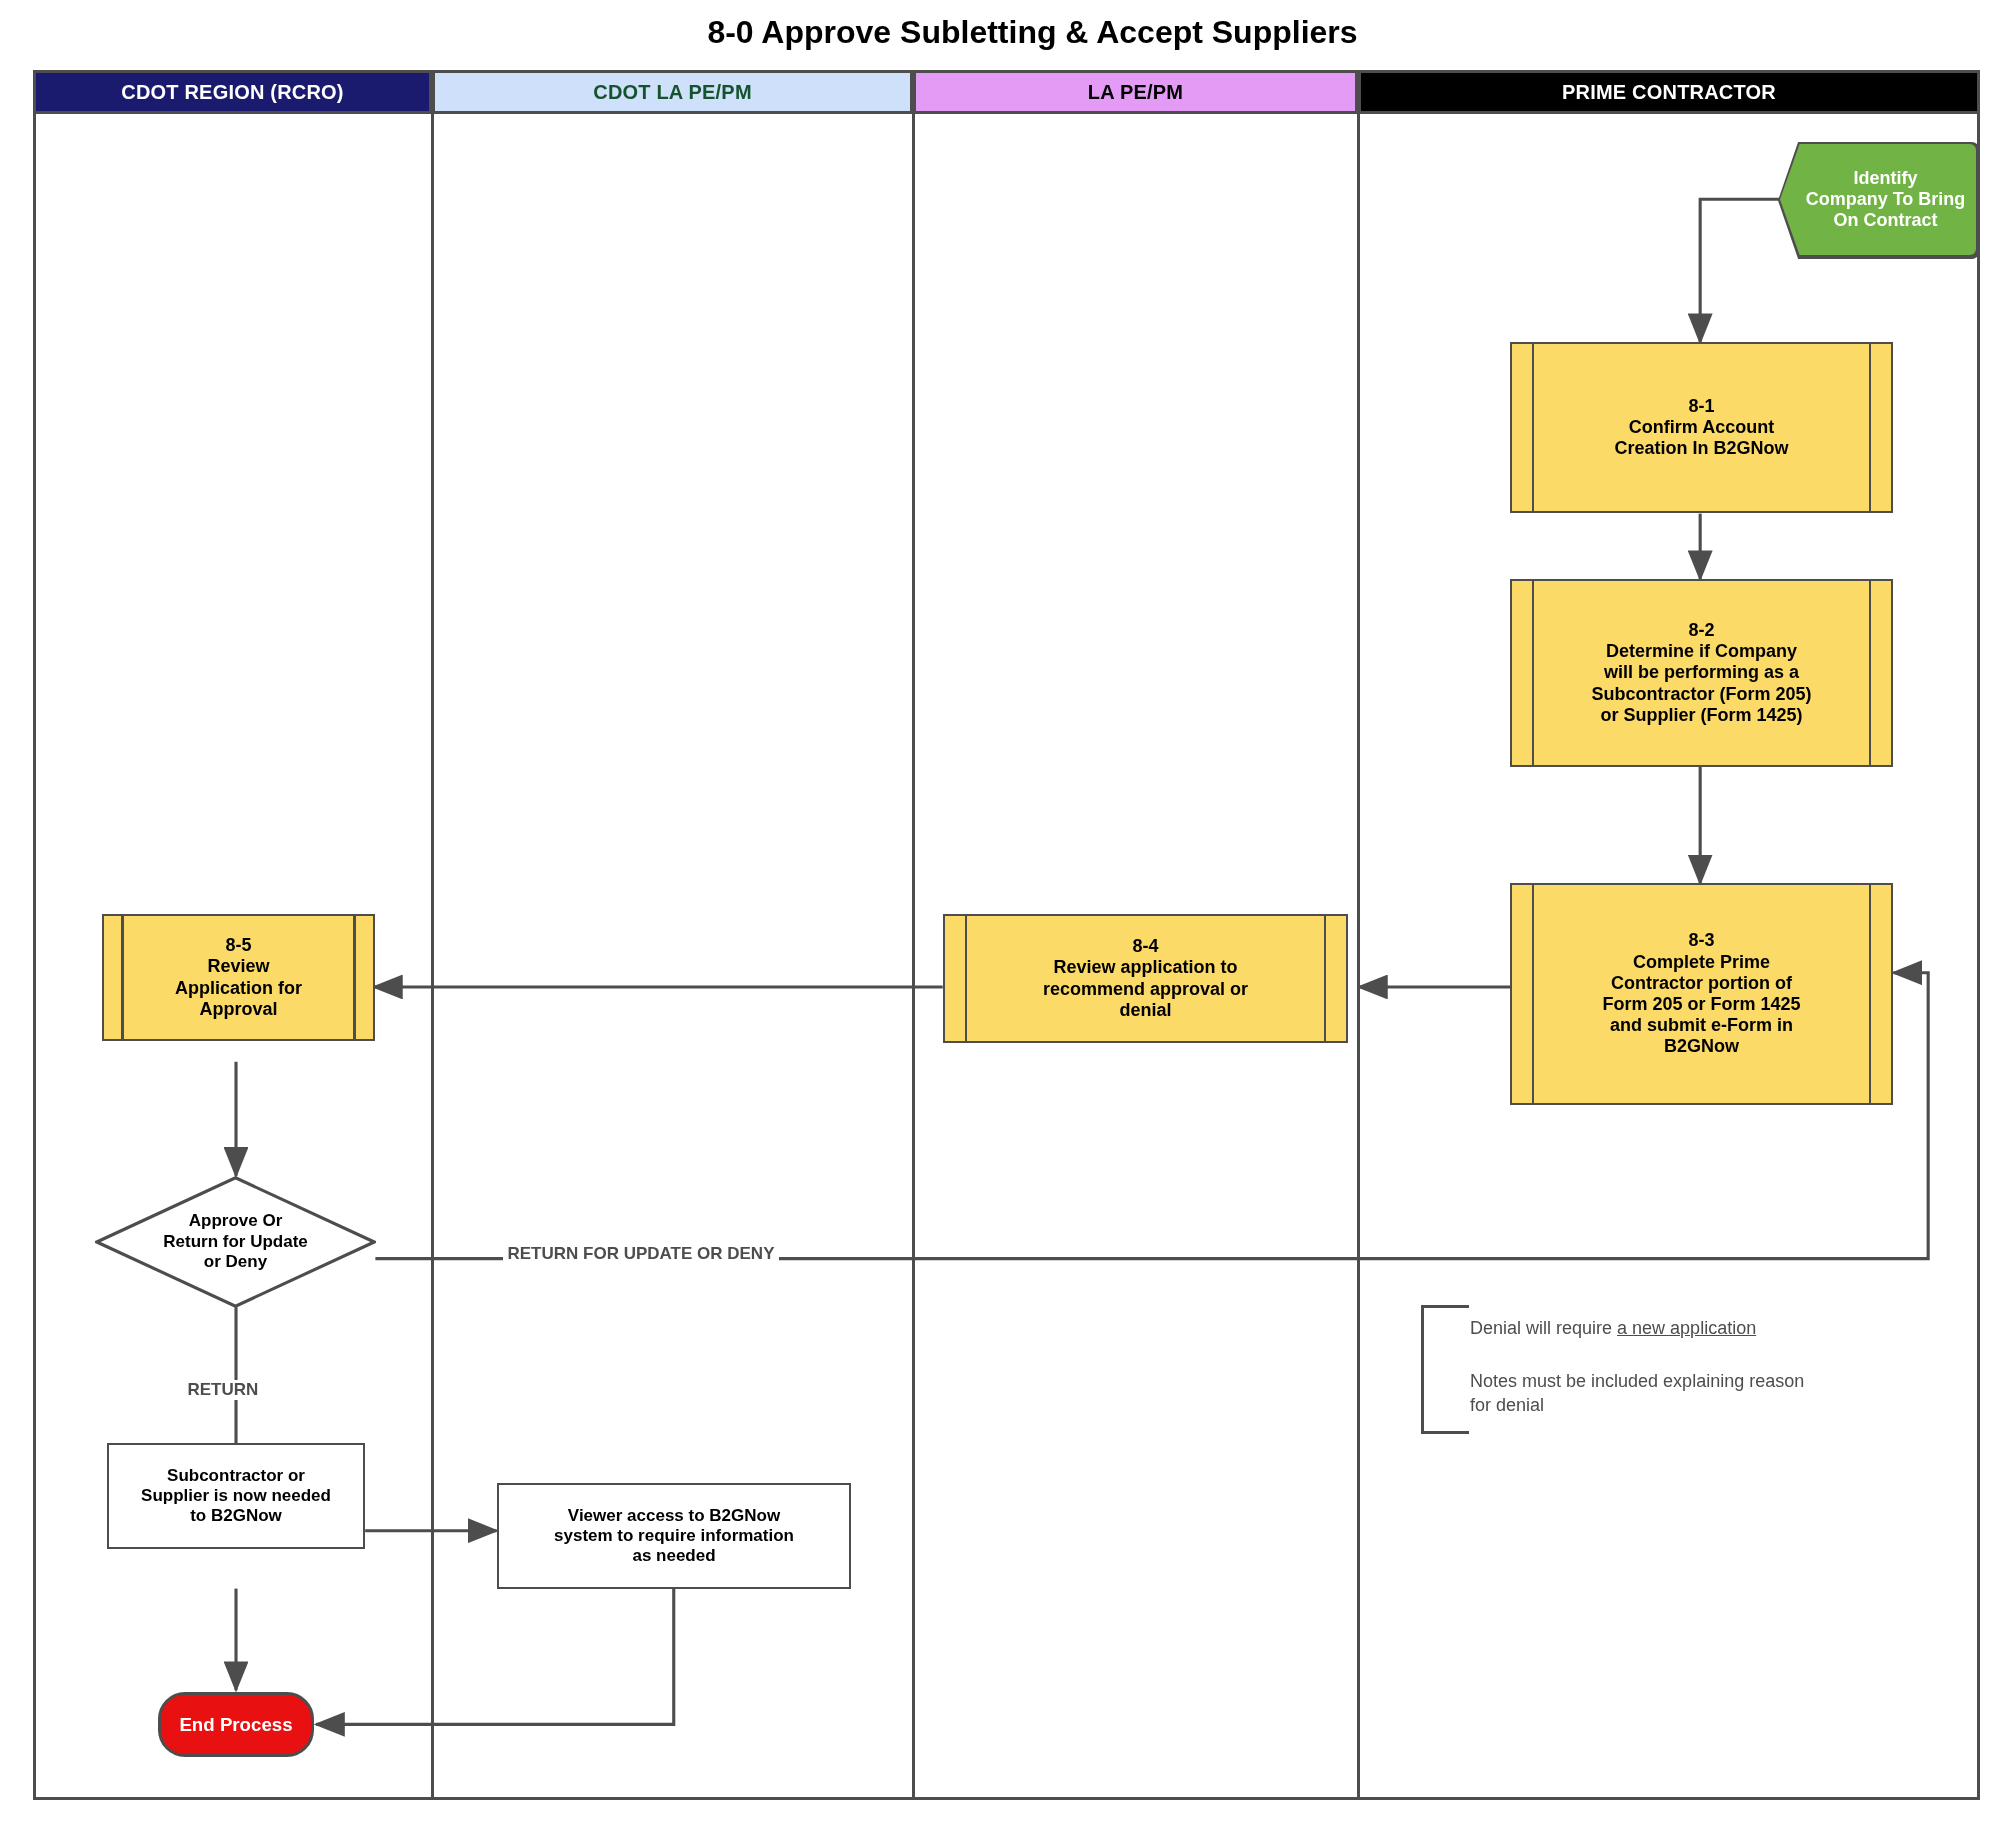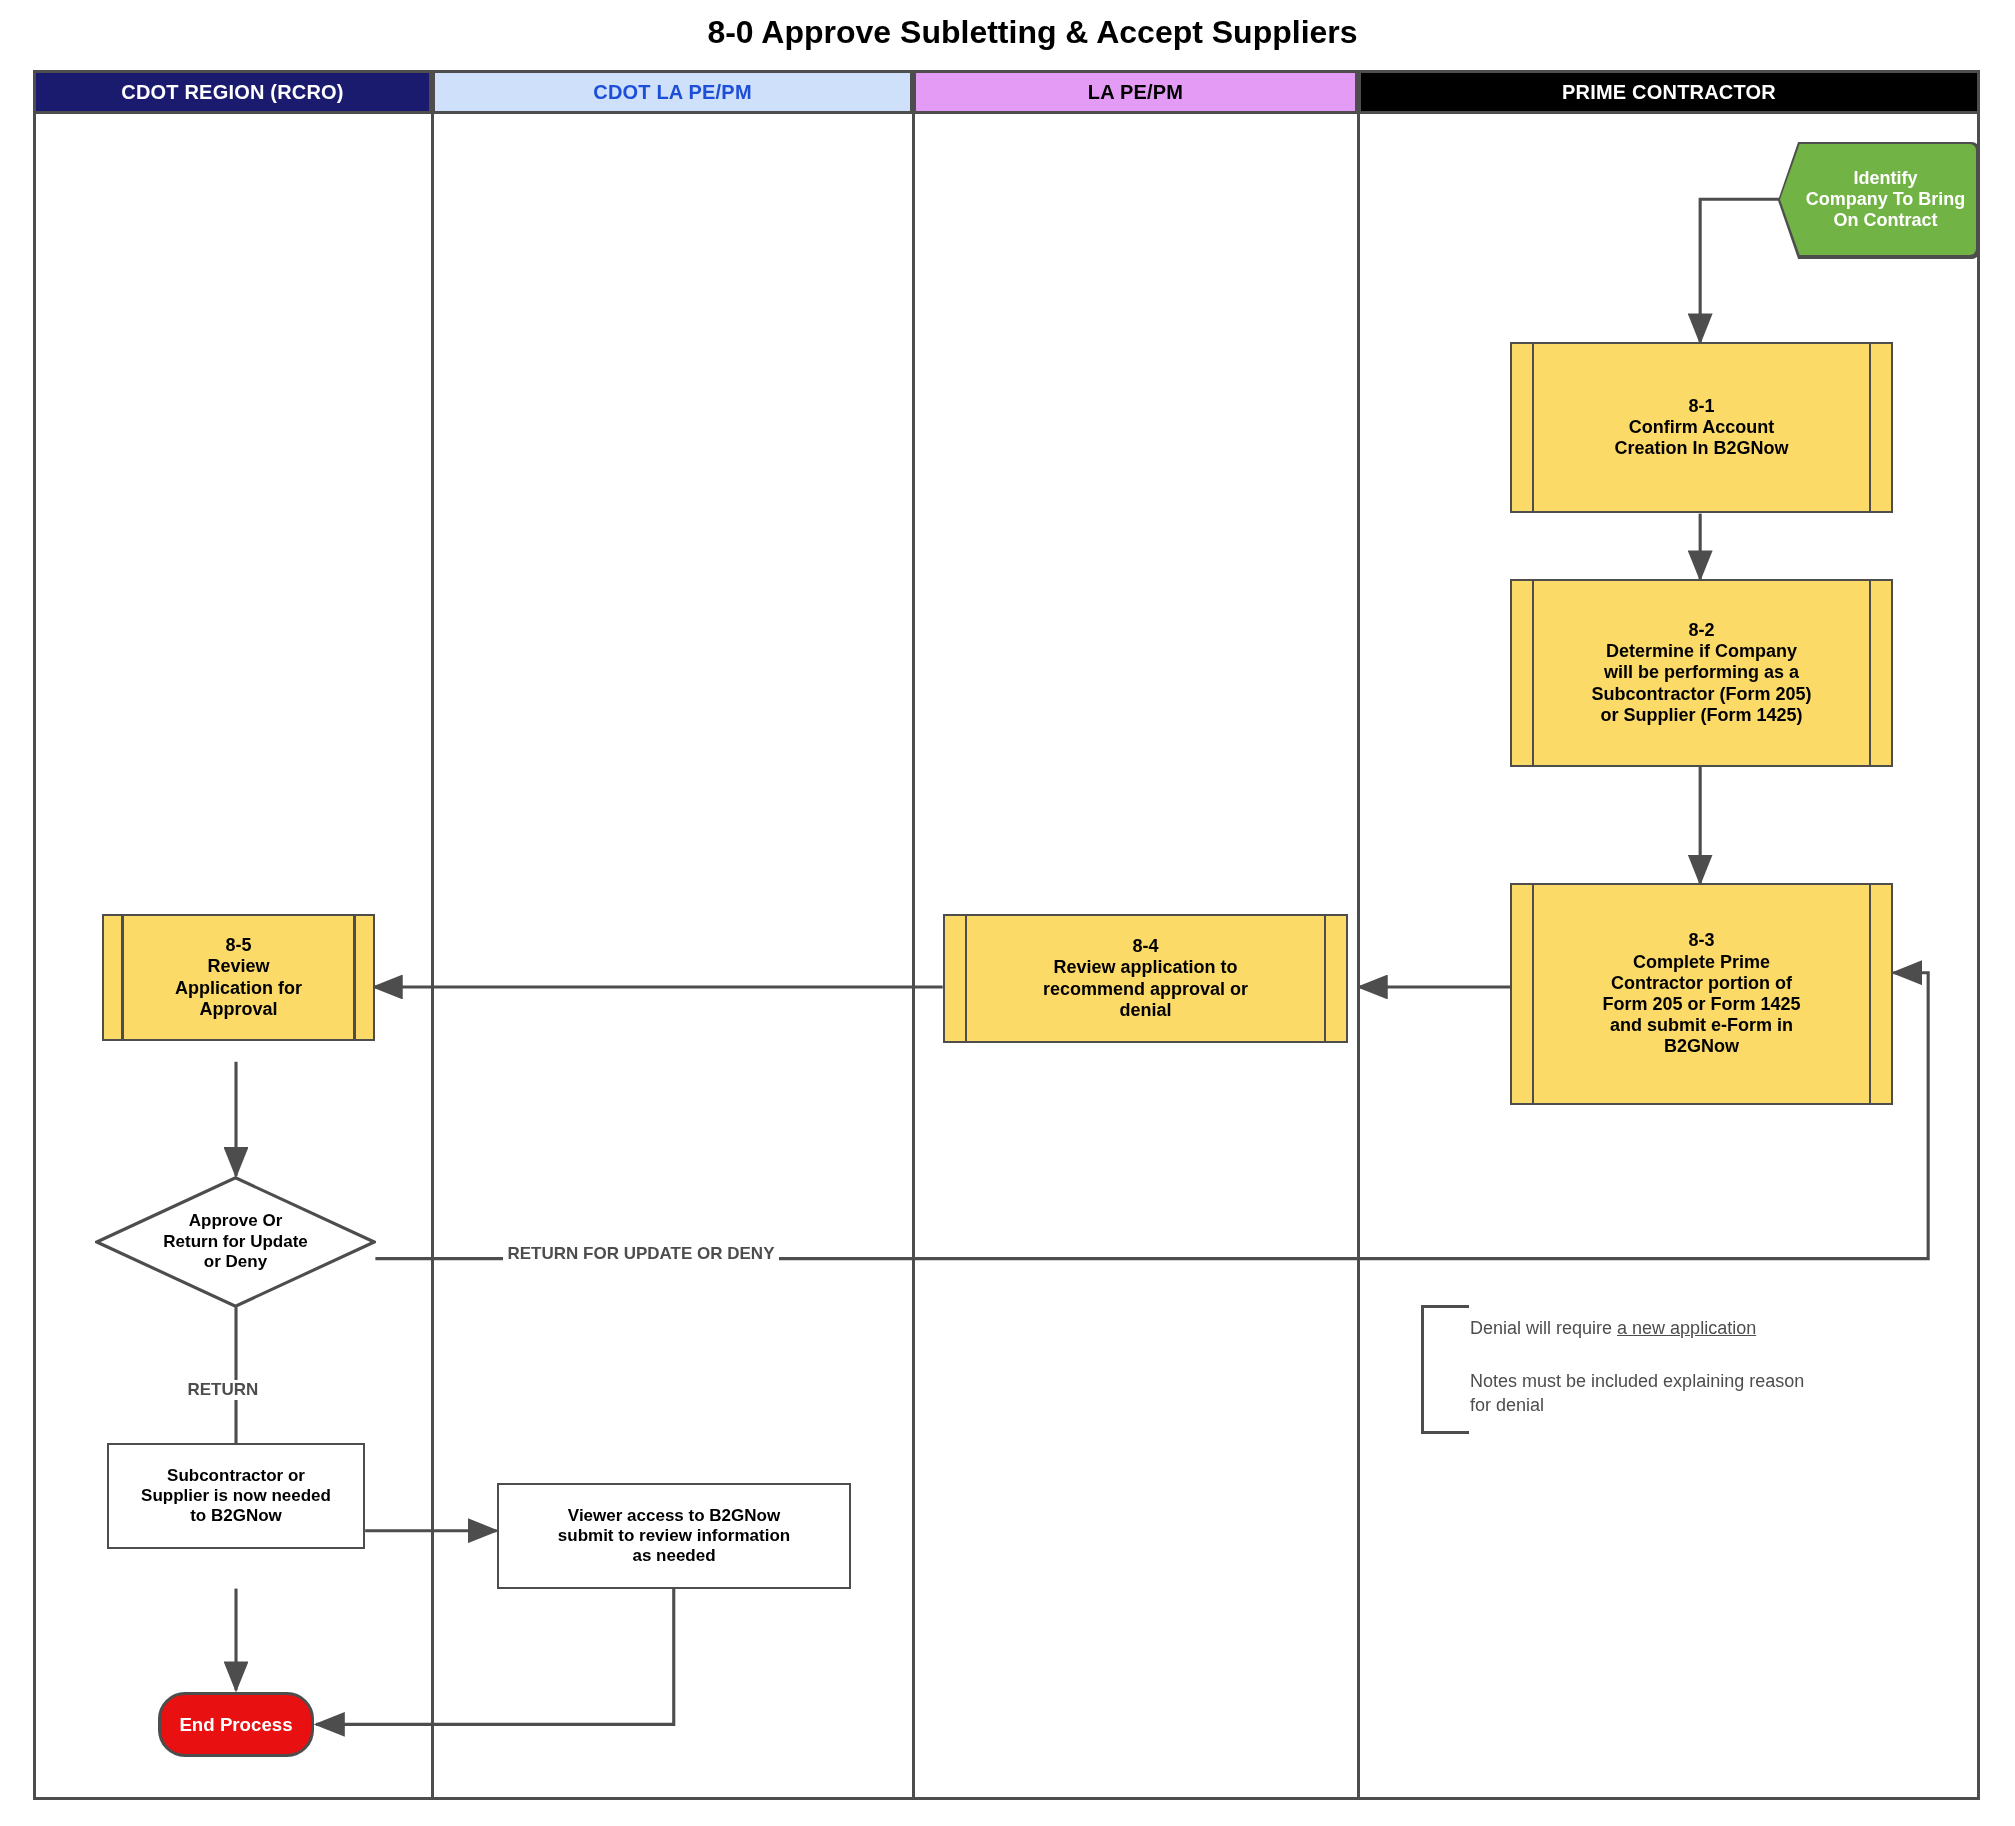--- a/index.html
+++ b/index.html
@@ -106,21 +106,21 @@
 
 <div id="stage">
 
   <div class="diagram-title">8-0 Approve Subletting &amp; Accept Suppliers</div>
 
   <div class="pool"></div>
 
   <div class="lane-header" style="left:33px;width:399px;background:#1a1a6e;color:#ffffff;">
     <span>CDOT REGION (RCRO)</span>
   </div>
-  <div class="lane-header" style="left:432px;width:481px;background:#cfe0fb;color:#1d4ed8;">
+  <div class="lane-header" style="left:432px;width:481px;background:#cfe0fb;color:#14532d;">
     <span>CDOT LA PE/PM</span>
   </div>
   <div class="lane-header" style="left:913px;width:445px;background:#e49bf5;color:#000000;">
     <span>LA PE/PM</span>
   </div>
   <div class="lane-header" style="left:1358px;width:622px;background:#000000;color:#ffffff;">
     <span>PRIME CONTRACTOR</span>
   </div>
 
   <div class="lane-divider" style="left:431px;"></div>
@@ -245,21 +245,21 @@
     <div class="txt">
       <span>Subcontractor or</span><br>
       <span>Supplier is now needed</span><br>
       <span>to B2GNow</span>
     </div>
   </div>
 
   <div class="node plainbox" style="left:497px;top:1483px;width:354px;height:106px;">
     <div class="txt">
       <span>Viewer access to B2GNow</span><br>
-      <span>submit to review information</span><br>
+      <span>system to require information</span><br>
       <span>as needed</span>
     </div>
   </div>
 
   <div class="node terminator" style="left:158px;top:1692px;width:156px;height:65px;">
     <span>End Process</span>
   </div>
 
   <div class="note-bracket" style="left:1421px;top:1305px;width:48px;height:129px;border-right:none;"></div>
   <div class="note" style="left:1470px;top:1316px;width:472px;">

